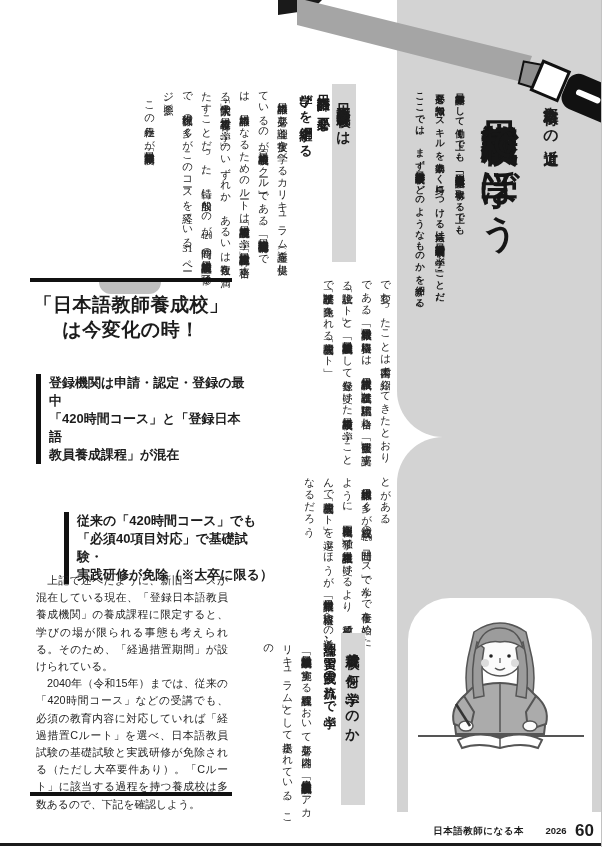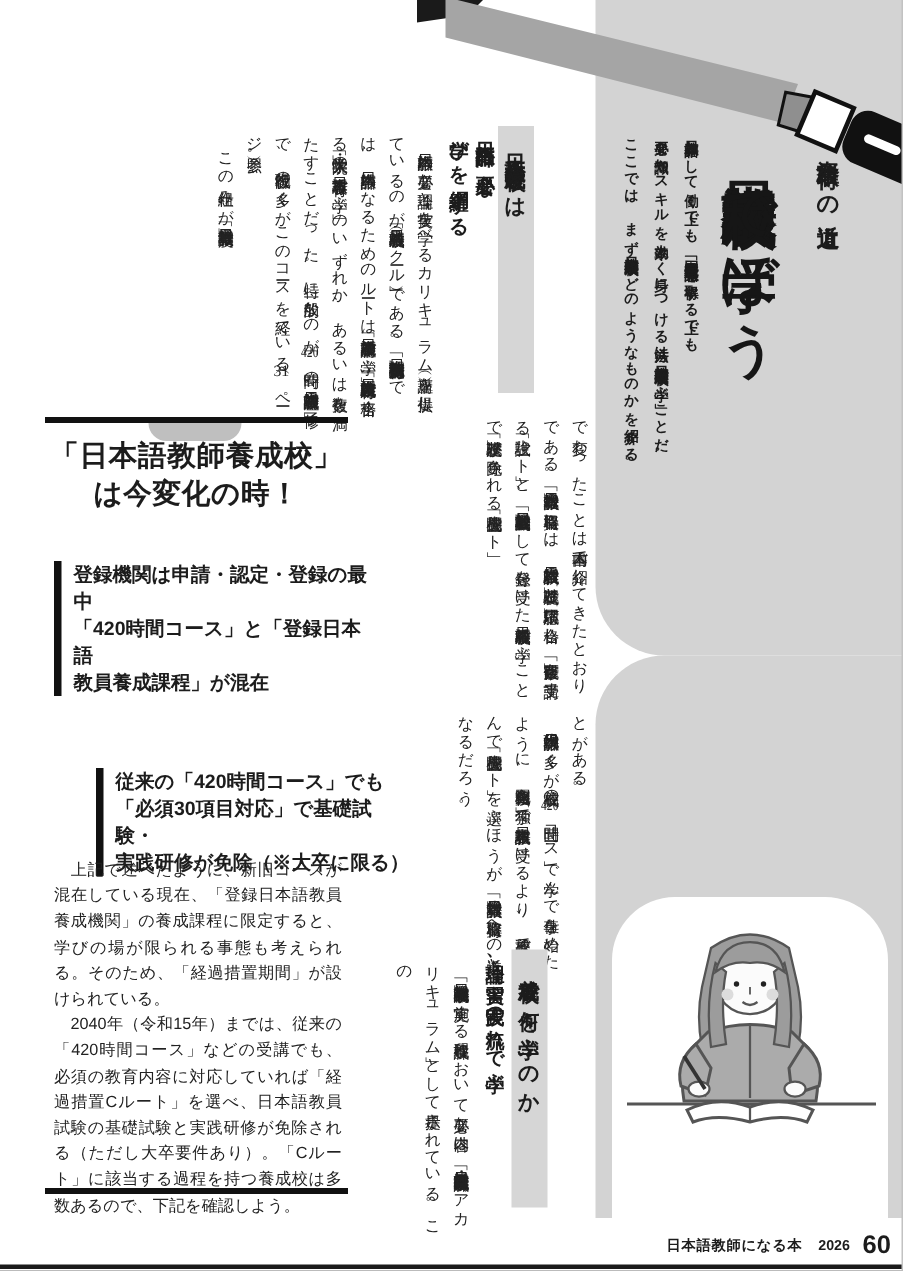--- a/index.html
+++ b/index.html
@@ -39,21 +39,21 @@
                 font-size:19px;font-weight:bold;line-height:25px;letter-spacing:0.5px;}
   .box-subhead{position:absolute;left:36px;width:196px;font-size:13px;font-weight:bold;
                line-height:18px;border-left:5px solid #111;padding-left:8px;}
   .box-body{position:absolute;left:36px;width:192px;font-size:10.8px;line-height:17.2px;
             text-align:justify;color:#222;}
   .box-footnote{position:absolute;left:36px;width:192px;font-size:8.4px;line-height:11px;color:#333;}
   
   .note{position:absolute;left:413px;top:745px;width:172px;font-size:8.8px;line-height:10.8px;color:#2a2a2a;}
   .footer{position:absolute;left:380px;top:820px;width:214px;text-align:right;}
   .footer .book{font-size:9.5px;font-weight:bold;letter-spacing:0.5px;}
-  .footer .year{font-size:9.5px;font-weight:bold;margin-left:6px;}
+  .footer .year{font-size:9.5px;font-weight:bold;margin-left:17px;}
   .footer .pageno{font-size:17px;font-weight:bold;margin-left:4px;vertical-align:-2px;}
   svg{position:absolute;}
 </style>
 </head>
 <body>
 
 <div id="page">
 
   <div class="gray-top"></div>
   <div class="gray-band"></div>
@@ -88,21 +88,21 @@
   <div class="band" style="left:341px;top:633px;width:24px;height:172px;">
     <div class="band-inner v vhead" style="position:static;display:inline-block;margin-top:8px;">養成校で何を学ぶのか</div>
   </div>
   <div class="v vsub" style="left:316px;top:633px;width:22px;height:205px;font-size:12.5px;letter-spacing:0.5px;">理論、実習、実践の流れで学ぶ</div>
   <div class="v vbody serifv rich" style="left:236px;top:637px;width:80px;height:185px;">　「登録日本語教員養成機関」が実施する養成課程において必要な内容は、「登録日本語教員実践研修・養成課程コアカリキュラム」として提示されている。この</div>
 
   <div class="rule" style="top:278px;"></div>
   <div class="notch"></div>
   <div class="box-headline rich">「日本語教師養成校」<br>は今変化の時！</div>
   <div class="box-subhead rich" style="top:350px;margin-top:24px;">登録機関は申請・認定・登録の最中<br>「<span class="tcy">420</span>時間コース」と「登録日本語<br>教員養成課程」が混在</div>
-  <div class="box-subhead rich" style="top:512px;margin-left:28px;">従来の「<span class="tcy">420</span>時間コース」でも<br>「必須<span class="tcy">30</span>項目対応」で基礎試験・<br>実践研修が免除（※大卒に限る）</div>
+  <div class="box-subhead rich" style="top:512px;margin-left:28px;">従来の「<span class="tcy">420</span>時間コース」でも<br>「必須<span class="tcy">40</span>項目対応」で基礎試験・<br>実践研修が免除（※大卒に限る）</div>
   <div class="box-body rich" style="top:572px;">　上記で述べたように、新旧コースが混在している現在、「登録日本語教員養成機関」の養成課程に限定すると、学びの場が限られる事態も考えられる。そのため、「経過措置期間」が設けられている。<br>　<span class="tcy">2040</span>年（令和<span class="tcy">15</span>年）までは、従来の「<span class="tcy">420</span>時間コース」などの受講でも、必須の教育内容に対応していれば「経過措置Cルート」を選べ、日本語教員試験の基礎試験と実践研修が免除される（ただし大卒要件あり）。「Cルート」に該当する過程を持つ養成校は多数あるので、下記を確認しよう。</div>
   <div class="rule" style="top:792px;"></div>
 
   <svg style="left:408px;top:598px;" width="184" height="214" viewBox="0 0 184 214">
     <line x1="10" y1="138" x2="176" y2="138" stroke="#555" stroke-width="2"></line>
 
     <path d="M66,34 Q92,16 118,34 L124,60 Q128,80 124,100 L116,104 L112,60 L72,60 L68,104 L60,100 Q56,80 60,60 Z" fill="#9c9c9c" stroke="#555" stroke-width="1.5"></path>
 
     <path d="M64,90 Q92,80 120,90 L130,100 Q140,112 136,136 L48,136 Q44,112 54,100 Z" fill="#ababab" stroke="#555" stroke-width="2"></path>
 

